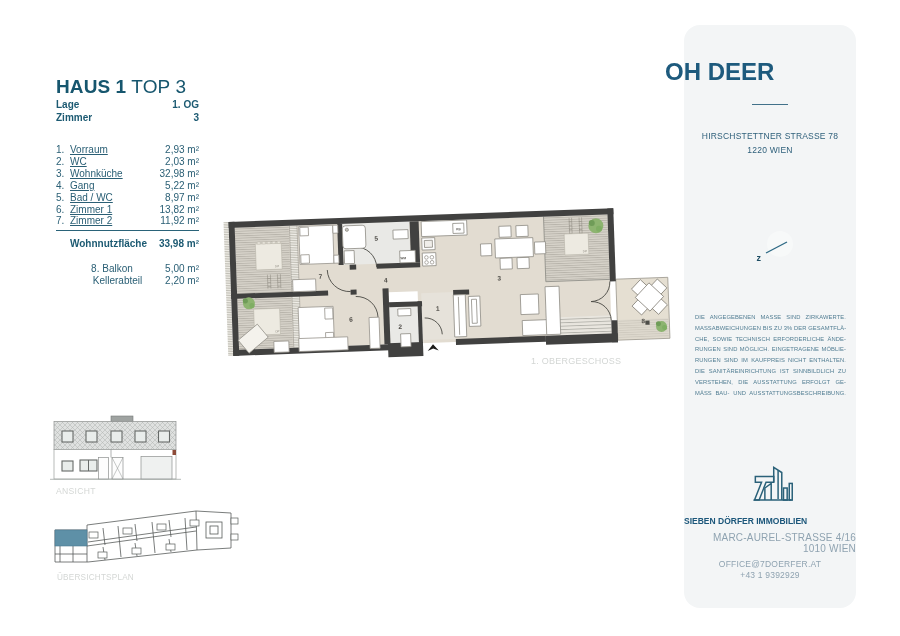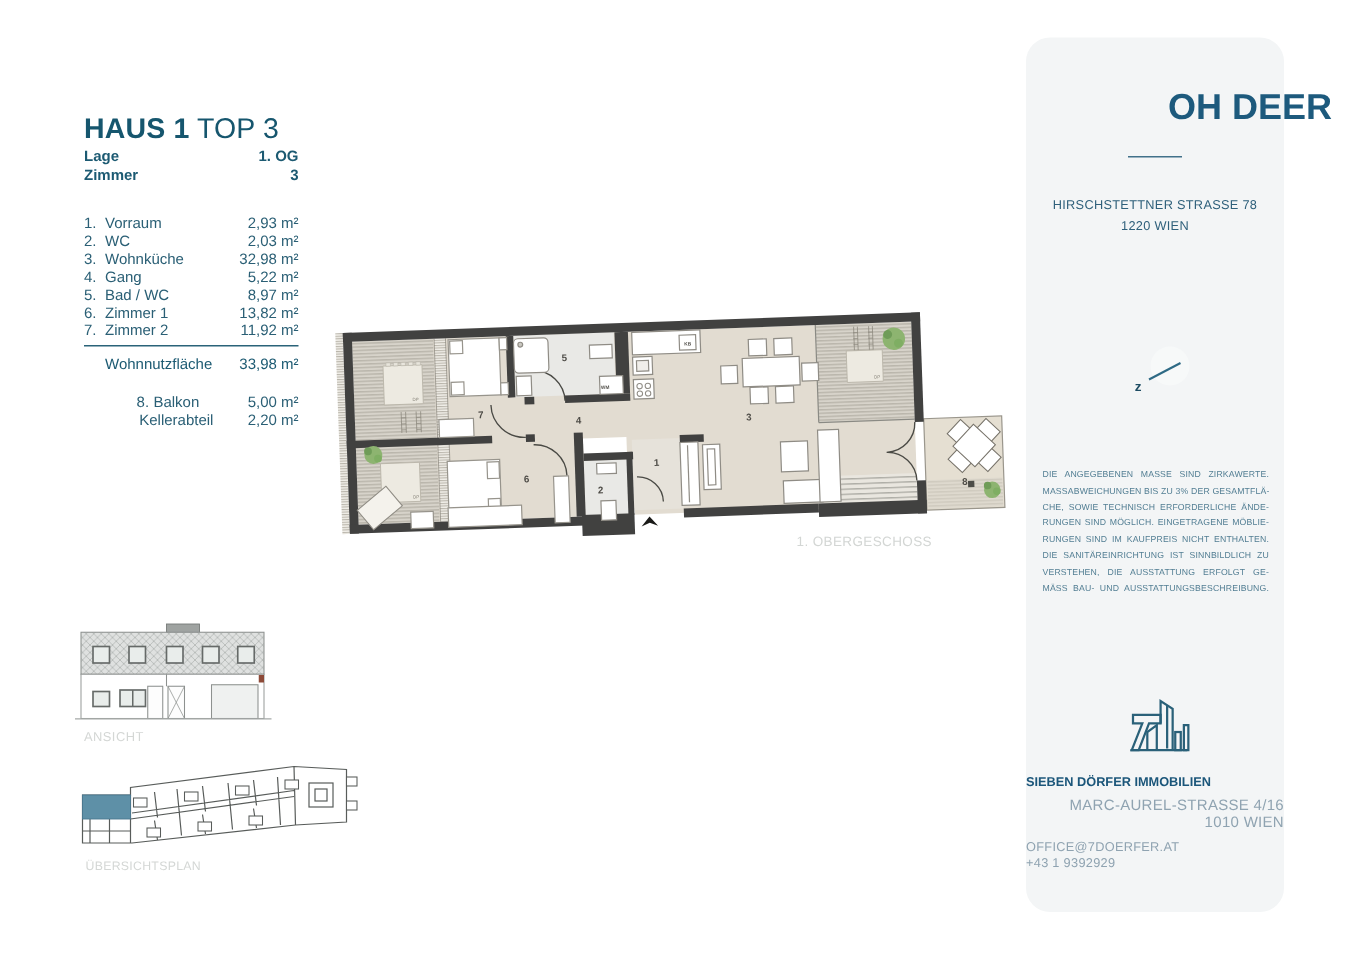--- a/index.html
+++ b/index.html
@@ -13,33 +13,33 @@
 <div class="abs" style="left:56px;top:76px;width:150px;">
 
   <div style="font-size:19px;color:#16566e;letter-spacing:.1px;"><b>HAUS 1</b> TOP 3</div>
 </div>
 
 <div class="abs" style="left:56px;top:98px;width:143px;font-size:10px;color:#1c5a72;font-weight:bold;line-height:13px;">
   <div><span>Lage</span><span style="float:right">1. OG</span></div>
   <div><span>Zimmer</span><span style="float:right">3</span></div>
 </div>
 
-<div class="abs" style="left:56px;top:144px;width:143px;font-size:10px;color:#2a5f75;line-height:11.9px;">
+<div class="abs" style="left:56px;top:144px;width:143px;font-size:10px;color:#2a5f75;line-height:11.9px;text-decoration:underline;">
   <div><span style="display:inline-block;width:14px;">1.</span>Vorraum<span style="float:right">2,93 m²</span></div>
   <div><span style="display:inline-block;width:14px;">2.</span>WC<span style="float:right">2,03 m²</span></div>
   <div><span style="display:inline-block;width:14px;">3.</span>Wohnküche<span style="float:right">32,98 m²</span></div>
   <div><span style="display:inline-block;width:14px;">4.</span>Gang<span style="float:right">5,22 m²</span></div>
   <div><span style="display:inline-block;width:14px;">5.</span>Bad / WC<span style="float:right">8,97 m²</span></div>
   <div><span style="display:inline-block;width:14px;">6.</span>Zimmer 1<span style="float:right">13,82 m²</span></div>
   <div><span style="display:inline-block;width:14px;">7.</span>Zimmer 2<span style="float:right">11,92 m²</span></div>
 </div>
 
 <div class="abs" style="left:56px;top:230px;width:143px;height:1px;background:#2a6379;"></div>
 
-<div class="abs" style="left:56px;top:238px;width:143px;font-size:10px;color:#1c5a72;font-weight:normal;">
+<div class="abs" style="left:56px;top:238px;width:143px;font-size:10px;color:#1c5a72;font-weight:bold;">
   <div><span style="margin-left:14px;">Wohnnutzfläche</span><span style="float:right">33,98 m²</span></div>
 </div>
 
 <div class="abs" style="left:56px;top:263px;width:143px;font-size:10px;color:#2a5f75;line-height:12.2px;text-align:center;">
   <div><span style="display:inline-block;width:14px;">8.</span>Balkon<span style="float:right">5,00 m²</span></div>
   <div><span style="display:inline-block;width:14px;"></span>Kellerabteil<span style="float:right">2,20 m²</span></div>
 </div>
 
 <svg class="abs" style="left:200px;top:190px;" width="500" height="190" viewBox="0 0 500 190">
 <defs>
@@ -376,21 +376,21 @@
     <rect x="126" y="39" width="9" height="6"></rect>
     <rect x="191" y="13" width="7" height="6"></rect>
     <rect x="191" y="29" width="7" height="6"></rect>
   </g>
 
   <text x="17" y="75" font-size="8.2" fill="#d4d7d5" letter-spacing="0.2">ÜBERSICHTSPLAN</text>
 </svg>
 
 <div class="abs" style="left:684px;top:25px;width:172px;height:583px;background:#f3f5f6;border-radius:16px;"></div>
 
-<div class="abs" style="left:716px;top:58px;width:172px;text-align:right;font-size:24px;font-weight:bold;color:#1d5a7d;letter-spacing:0px;">OH DEER</div>
+<div class="abs" style="left:665px;top:58px;width:172px;text-align:left;font-size:24px;font-weight:bold;color:#1d5a7d;letter-spacing:0px;">OH DEER</div>
 
 <div class="abs" style="left:752px;top:104px;width:36px;height:1px;background:#41718a;"></div>
 
 <div class="abs" style="left:684px;top:130px;width:172px;text-align:center;font-size:8.5px;color:#2f607b;letter-spacing:.2px;line-height:13.5px;">HIRSCHSTETTNER STRASSE 78<br>1220 WIEN</div>
 
 <svg class="abs" style="left:740px;top:215px;" width="80" height="70" viewBox="0 0 80 70">
   <circle cx="40" cy="29" r="13" fill="#f7f9f9"></circle>
   <line x1="26" y1="38" x2="47" y2="27" stroke="#2e6a85" stroke-width="1.4"></line>
   <text x="16.5" y="45.5" font-size="9" font-weight="bold" fill="#1d4c63">z</text>
 </svg>
@@ -415,13 +415,13 @@
     <rect x="30" y="23.5" width="3.2" height="10.5"></rect>
     <rect x="35" y="19.5" width="2.6" height="14.5"></rect>
     <line x1="4" y1="34" x2="37" y2="34"></line>
   </g>
 </svg>
 
 <div class="abs" style="left:684px;top:515.5px;width:172px;text-align:left;font-size:8.5px;font-weight:bold;color:#1b567a;letter-spacing:0px;">SIEBEN DÖRFER IMMOBILIEN</div>
 
 <div class="abs" style="left:684px;top:532px;width:172px;text-align:right;font-size:10px;color:#8fa3b1;letter-spacing:.2px;line-height:11px;">MARC-AUREL-STRASSE 4/16<br>1010 WIEN</div>
 
-<div class="abs" style="left:684px;top:559px;width:172px;font-size:8.5px;color:#8fa3b1;letter-spacing:.2px;line-height:11px;">OFFICE@7DOERFER.AT<br>+43 1 9392929</div>
+<div class="abs" style="left:684px;top:559px;width:172px;text-align:center;font-size:8.5px;color:#8fa3b1;letter-spacing:.2px;line-height:11px;">OFFICE@7DOERFER.AT<br>+43 1 9392929</div>
 
 </body></html>

